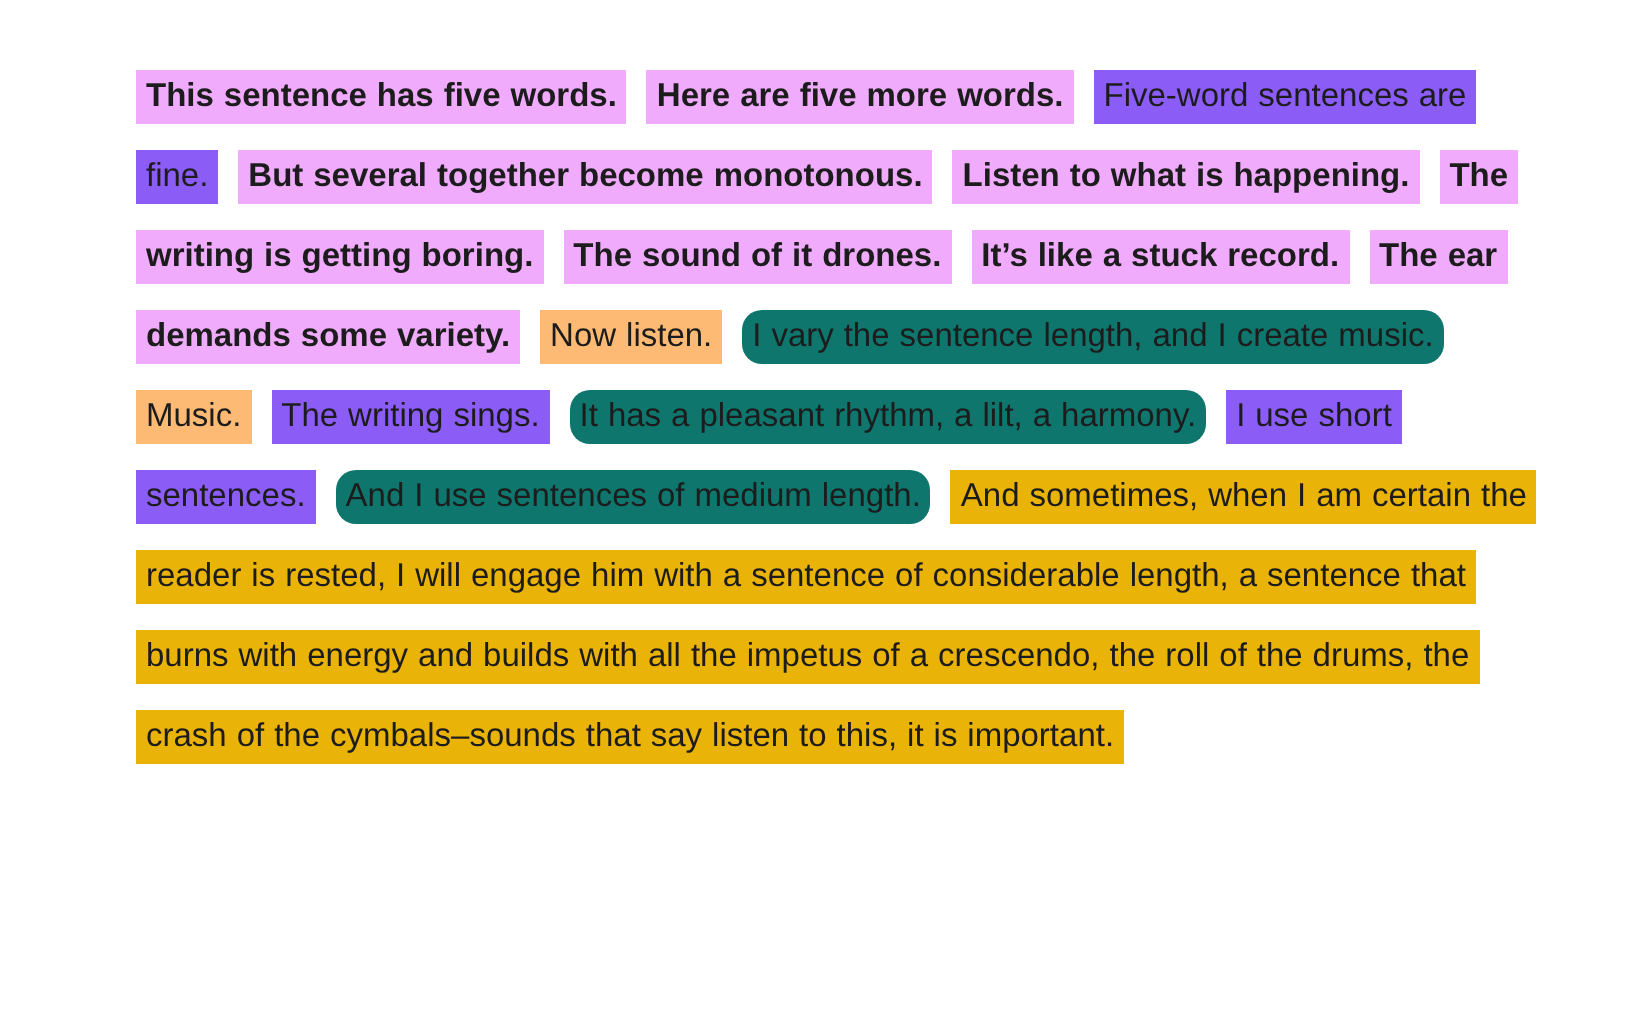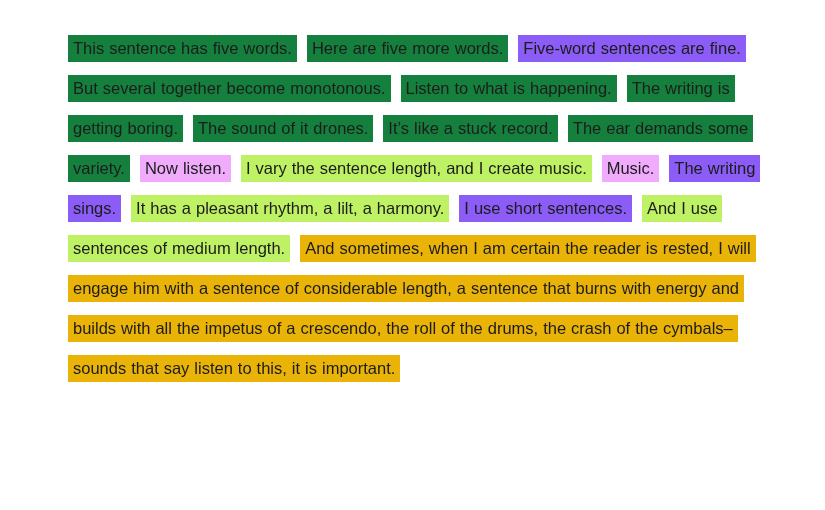--- a/index.html
+++ b/index.html
@@ -34,22 +34,22 @@
     border-radius: 0;
     white-space: normal;
   }
 
   
   .gap {
     display: inline;
     font-size: 16.5px;
   }
 
-  .c-salmon  { background: #15803d; }
+  .c-salmon  { background: #f0abfc; font-weight: bold; }
   .c-pink    { background: #8b5cf6; }
-  .c-yellow  { background: #f0abfc; }
-  .c-green   { background: #bef264; }
+  .c-yellow  { background: #fdba74; }
+  .c-green   { background: #0f766e; border-radius: 10px; }
   .c-cyan    { background: #eab308; }
 </style>
 </head>
 <body>
 
 <div id="prose"><span class="seg c-salmon">This sentence has five words.</span><span class="gap">&nbsp; </span><span class="seg c-salmon">Here are five more words.</span><span class="gap">&nbsp; </span><span class="seg c-pink">Five-word sentences are fine.</span><span class="gap">&nbsp; </span><span class="seg c-salmon">But several together become monotonous.</span><span class="gap">&nbsp; </span><span class="seg c-salmon">Listen to what is happening.</span><span class="gap">&nbsp; </span><span class="seg c-salmon">The writing is getting boring.</span><span class="gap">&nbsp; </span><span class="seg c-salmon">The sound of it drones.</span><span class="gap">&nbsp; </span><span class="seg c-salmon">It’s like a stuck record.</span><span class="gap">&nbsp; </span><span class="seg c-salmon">The ear demands some variety.</span><span class="gap">&nbsp; </span><span class="seg c-yellow">Now listen.</span><span class="gap">&nbsp; </span><span class="seg c-green">I vary the sentence length, and I create music.</span><span class="gap">&nbsp; </span><span class="seg c-yellow">Music.</span><span class="gap">&nbsp; </span><span class="seg c-pink">The writing sings.</span><span class="gap">&nbsp; </span><span class="seg c-green">It has a pleasant rhythm, a lilt, a harmony.</span><span class="gap">&nbsp; </span><span class="seg c-pink">I use short sentences.</span><span class="gap">&nbsp; </span><span class="seg c-green">And I use sentences of medium length.</span><span class="gap">&nbsp; </span><span class="seg c-cyan">And sometimes, when I am certain the reader is rested, I will engage him with a sentence of considerable length, a sentence that burns with energy and builds with all the impetus of a crescendo, the roll of the drums, the crash of the cymbals–sounds that say listen to this, it is important.</span></div>
 
 </body></html>

